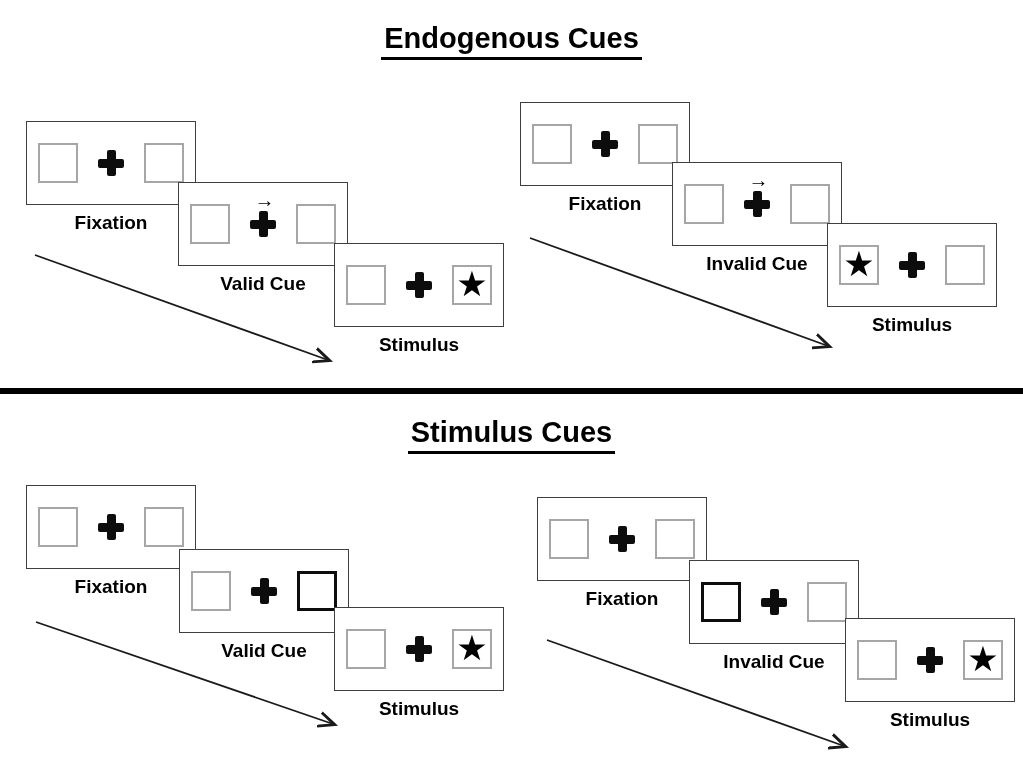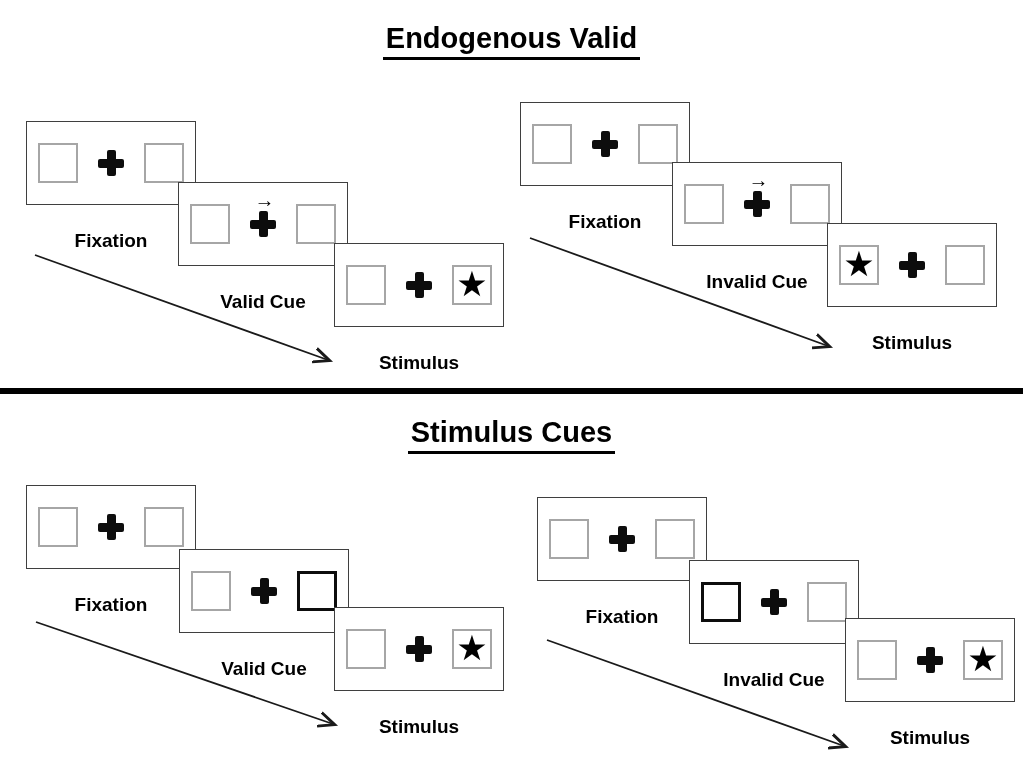--- a/index.html
+++ b/index.html
@@ -34,29 +34,29 @@
   .sq.cue{border:3px solid #0d0d0d;}
   .cross-wrap{position:relative;width:28px;height:28px;flex:0 0 auto;}
   .plus{position:absolute;left:0;top:0;width:28px;height:28px;display:block;}
   .plus::before{content:"";position:absolute;left:10px;top:1px;width:9px;height:26px;background:#0d0d0d;border-radius:2px;}
   .plus::after{content:"";position:absolute;top:10px;left:1px;width:26px;height:9px;background:#0d0d0d;border-radius:2px;}
   .cue-arrow{
     position:absolute;top:-20px;left:50%;transform:translateX(-42%);
     font-size:20px;font-weight:bold;line-height:1;white-space:nowrap;
   }
   .cap{
-    margin-top:26px;font-size:19px;font-weight:bold;line-height:1.1;
+    margin-top:8px;font-size:19px;font-weight:bold;line-height:1.1;
   }
   svg.flow{position:absolute;overflow:visible;}
 </style>
 </head>
 <body>
 
 <div class="section-title" style="top:22px;">
-  <span>Endogenous Valid</span>
+  <span>Endogenous Cues</span>
 </div>
 
 <div class="trial" style="left:26px;top:121px;">
   <div class="screen">
     <div class="sq"></div>
     <div class="cross-wrap">
       <span class="plus"></span>
     </div>
     <div class="sq"></div>
   </div>

